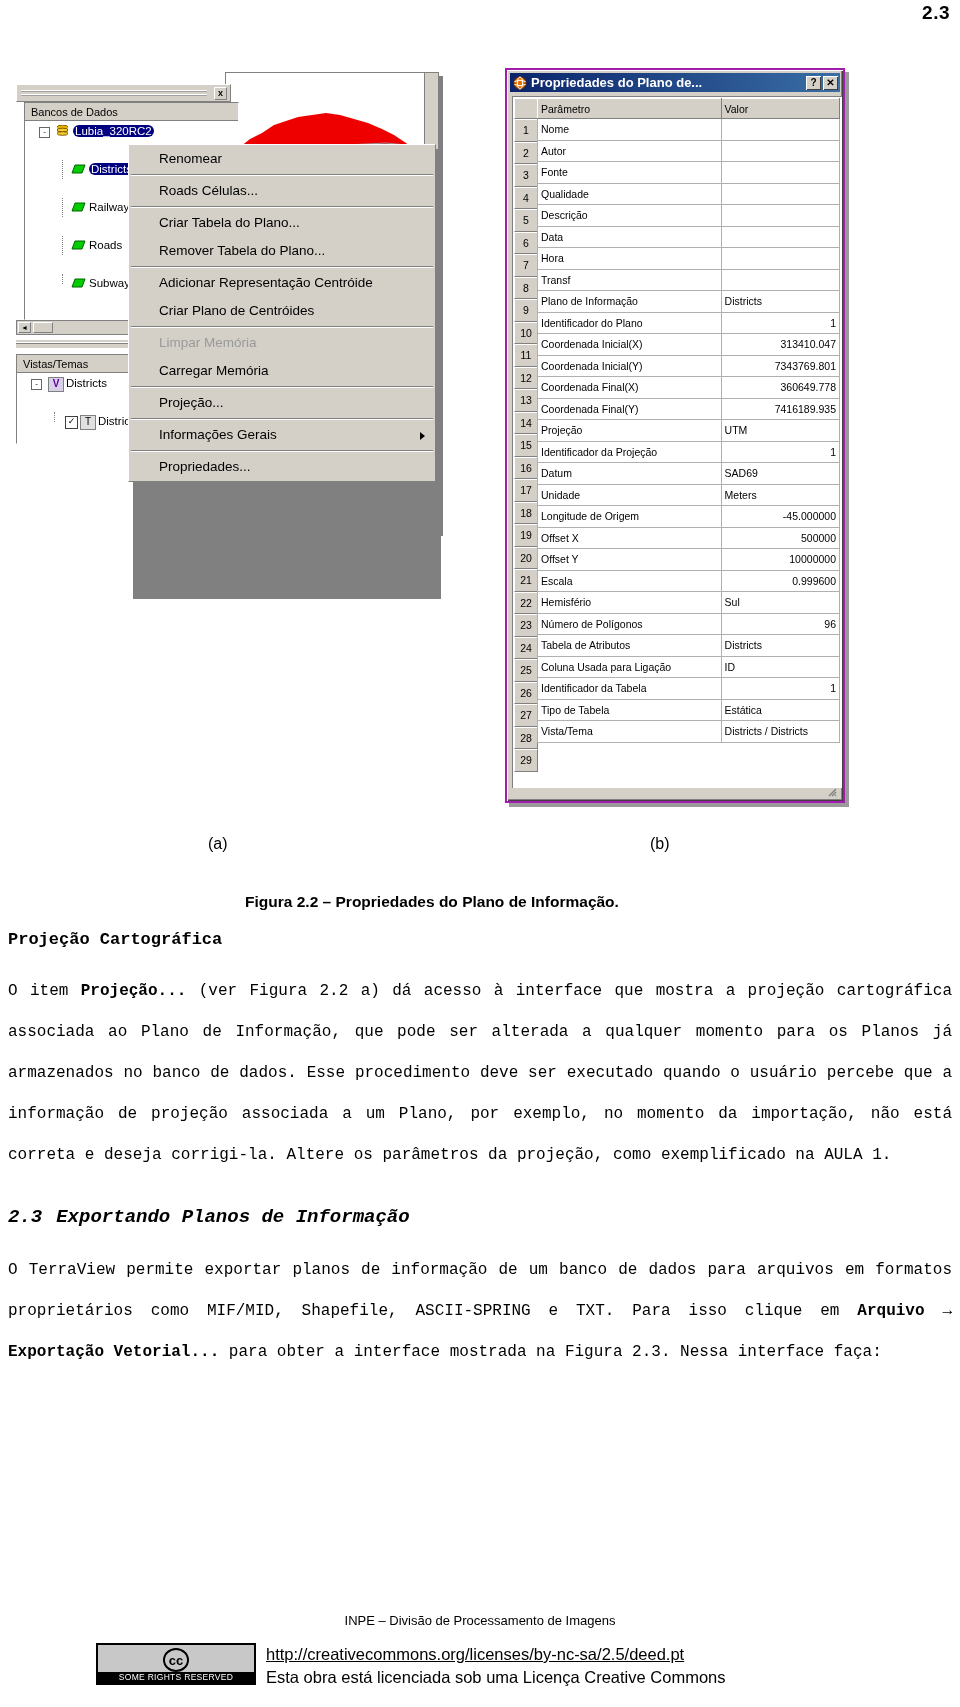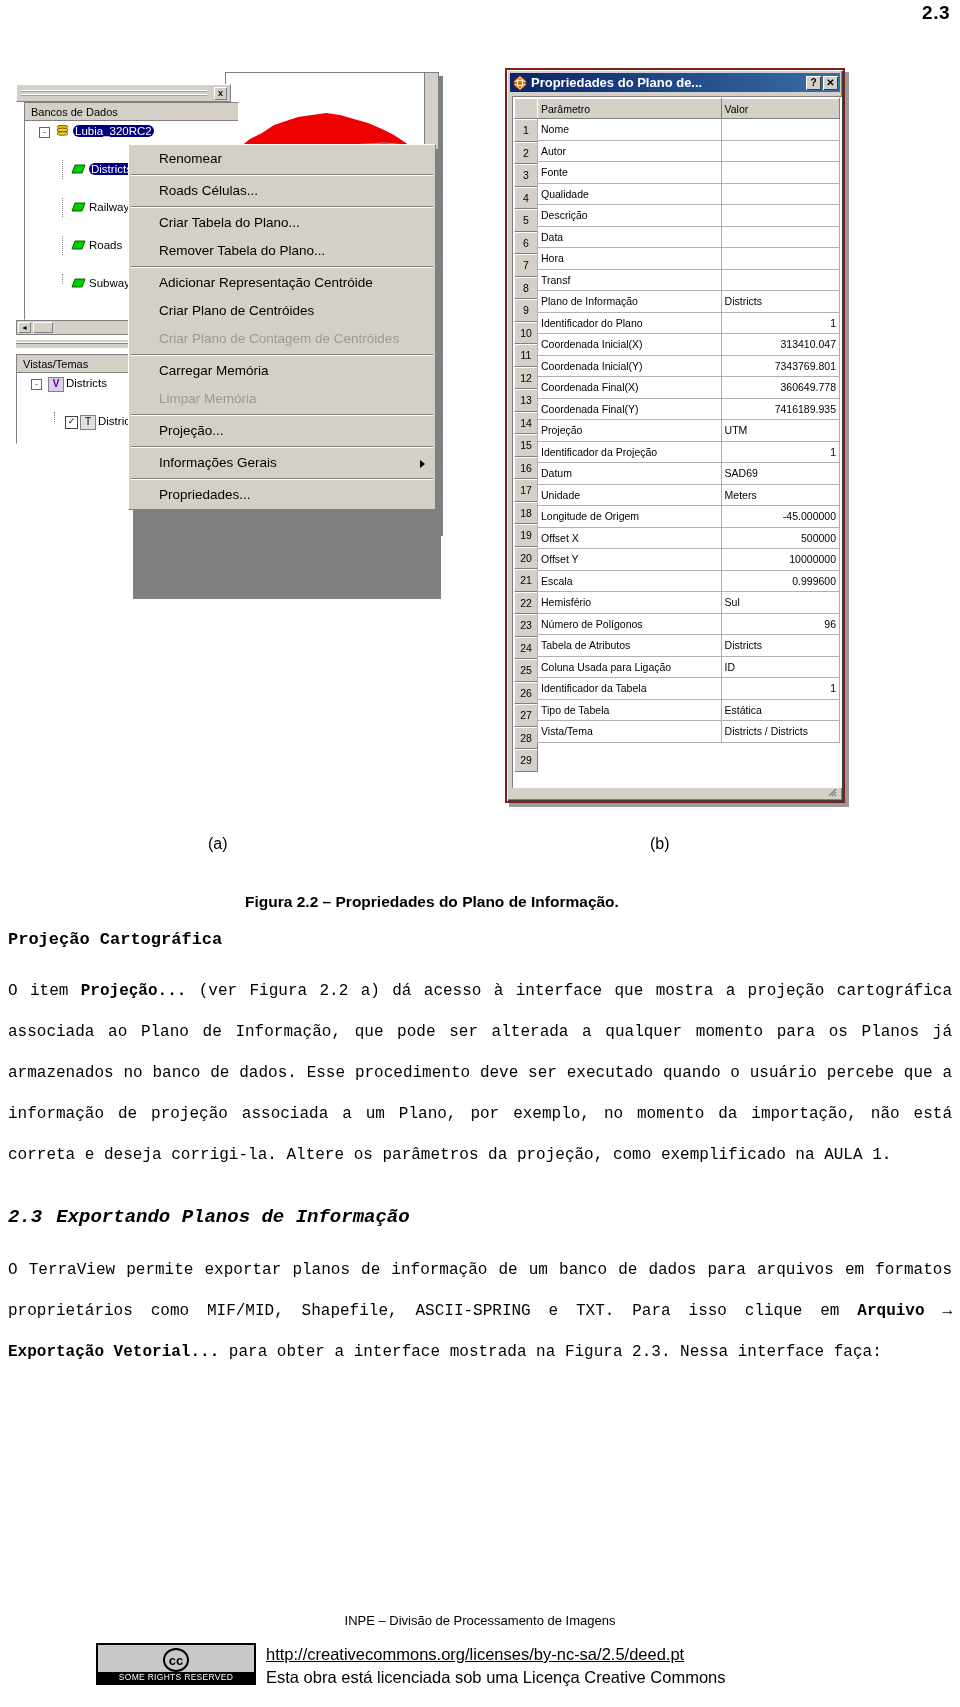--- a/index.html
+++ b/index.html
@@ -62,21 +62,21 @@
   .ctxmenu .mi{height:28px;line-height:28px;font-size:13.5px;padding-left:30px;color:#000;position:relative;
      white-space:nowrap;}
   .ctxmenu .mi.disabled{color:#9a9a9a;}
   .ctxmenu .sep{height:1px;margin:1px 2px;background:#808080;border-bottom:1px solid #ffffff;}
   .ctxmenu .arrowr{position:absolute;right:10px;top:11px;width:0;height:0;
      border-top:4px solid transparent;border-bottom:4px solid transparent;border-left:5px solid #000;}
   .ctx-shadow{position:absolute;left:133px;top:89px;width:308px;height:450px;background:#808080;}
 
   
   .pd{position:absolute;left:505px;top:8px;width:340px;height:735px;background:#d4d0c8;
-     border:2px solid #7f1d1d;box-sizing:border-box;
+     border:2px solid #a21caf;box-sizing:border-box;
      box-shadow:inset 1px 1px 0 #ffffff, inset -1px -1px 0 #404040, inset -2px -2px 0 #808080;}
   .pd-shadow{position:absolute;left:509px;top:12px;width:340px;height:735px;background:#9a9a9a;}
   .pd-title{position:absolute;left:3px;top:3px;right:3px;height:19px;
      background:linear-gradient(to right,#0a246a,#3a6ea5);color:#fff;font-size:13px;font-weight:700;
      padding-left:3px;display:flex;align-items:center;}
   .pd-title .ic{width:14px;height:14px;margin-right:4px;flex:0 0 auto;}
   .pd-title .btns{margin-left:auto;display:flex;gap:2px;padding-right:2px;}
   .pd-title .tbtn{width:15px;height:14px;background:#d4d0c8;color:#000;font-size:10px;font-weight:700;
      display:flex;align-items:center;justify-content:center;
      box-shadow:inset 1px 1px 0 #fff, inset -1px -1px 0 #404040;}
@@ -240,24 +240,23 @@
   <div class="ctxmenu">
     <div class="mi">Renomear</div>
     <div class="sep"></div>
     <div class="mi">Roads Células...</div>
     <div class="sep"></div>
     <div class="mi">Criar Tabela do Plano...</div>
     <div class="mi">Remover Tabela do Plano...</div>
     <div class="sep"></div>
     <div class="mi">Adicionar Representação Centróide</div>
     <div class="mi">Criar Plano de Centróides</div>
-    <div class="mi disabled">Criar Plano de Contagem de Centróides</div>
-    <div class="sep"></div>
+    <div class="sep"></div>
+    <div class="mi disabled">Limpar Memória</div>
     <div class="mi">Carregar Memória</div>
-    <div class="mi disabled">Limpar Memória</div>
     <div class="sep"></div>
     <div class="mi">Projeção...</div>
     <div class="sep"></div>
     <div class="mi">
       <span>Informações Gerais</span>
       <span class="arrowr"></span>
     </div>
     <div class="sep"></div>
     <div class="mi">Propriedades...</div>
   </div>

